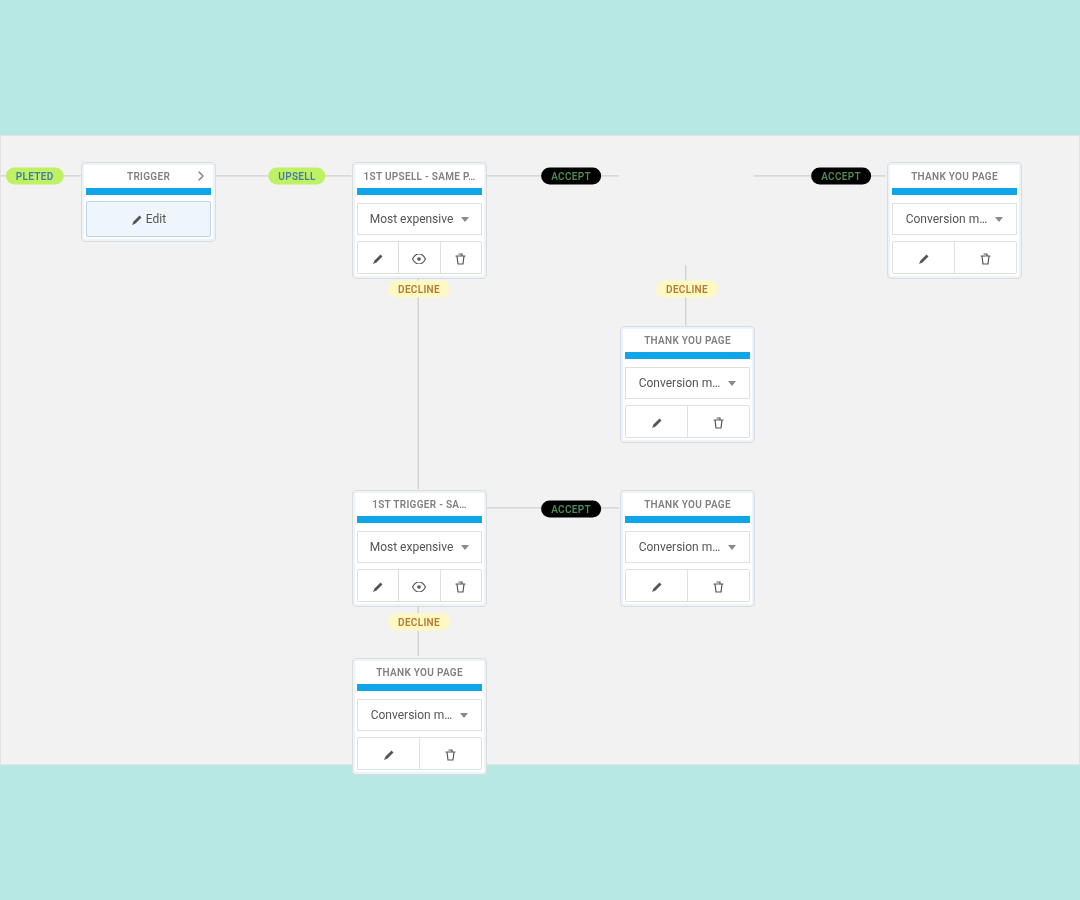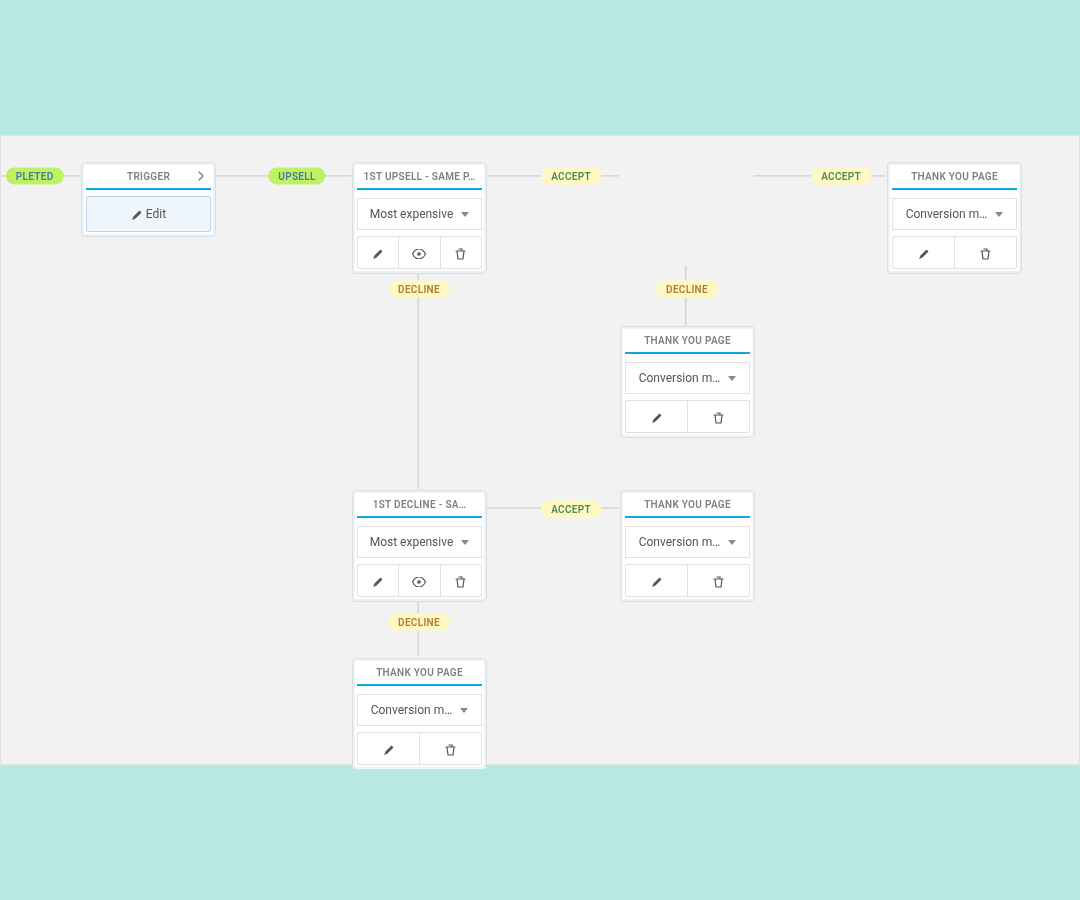--- a/index.html
+++ b/index.html
@@ -28,40 +28,40 @@
     transform:translate(-50%, -50%);
     font-size:10px;
     font-weight:600;
     padding:3px 10px;
     border-radius:10px;
     letter-spacing:.3px;
     color:#fff;
     white-space:nowrap;
   }
   .badge.blue   { background:#bef264; color:#4879a8; }
-  .badge.green  { background:#fef9c3; color:#4f8a54; }
+  .badge.green  { background:#000000; color:#4f8a54; }
   .badge.orange { background:#fef9c3; color:#b57a36; }
 
   .node {
     position:absolute;
     background:#fff;
     border:1px solid #dcdcdc;
     border-radius:4px;
     padding:4px;
     box-shadow: 0 0 0 2px #ebf3fb inset;
   }
   .node.small { width:135px; }
   .node-title {
     text-align:center;
     font-size:10px;
     font-weight:600;
     color:#808080;
     letter-spacing:.3px;
     padding:4px 2px 6px;
-    border-bottom:2px solid #0ea5e9;
+    border-bottom:7px solid #0ea5e9;
     white-space:nowrap;
     overflow:hidden;
     text-overflow:ellipsis;
     position:relative;
   }
   .node-title .chev {
     position:absolute; right:6px; top:3px; color:#9a9a9a;
   }
 
   .trigger-body {
@@ -206,21 +206,21 @@
       <div class="cell"><svg class="ico" width="12" height="12" viewBox="0 0 12 12">
             <path d="M1 11 L2.5 7.5 L8.5 1.5 L10.5 3.5 L4.5 9.5 Z" fill="#555"></path>
           </svg></div>
       <div class="cell"><svg class="ico" width="11" height="12" viewBox="0 0 11 12">
             <path d="M1 3 H10 M2 3 L3 11 H8 L9 3 M4 1 H7 V3" fill="none" stroke="#555" stroke-width="1.2" stroke-linecap="round"></path>
           </svg></div>
     </div>
   </div>
 
   <div class="node small" style="left:351px; top:354px;">
-    <div class="node-title">1ST DECLINE - SA…</div>
+    <div class="node-title">1ST TRIGGER - SA…</div>
     <div class="row-select">
       <span class="txt">Most expensive</span>
         <span class="caret"></span>
     </div>
     <div class="row-actions">
       <div class="cell"><svg class="ico" width="12" height="12" viewBox="0 0 12 12">
             <path d="M1 11 L2.5 7.5 L8.5 1.5 L10.5 3.5 L4.5 9.5 Z" fill="#555"></path>
           </svg></div>
       <div class="cell"><svg class="ico" width="14" height="10" viewBox="0 0 14 10">
             <path d="M7 0 C3 0 0.5 5 0.5 5 S3 10 7 10 13.5 5 13.5 5 11 0 7 0 Z" fill="none" stroke="#555" stroke-width="1.2"></path>

